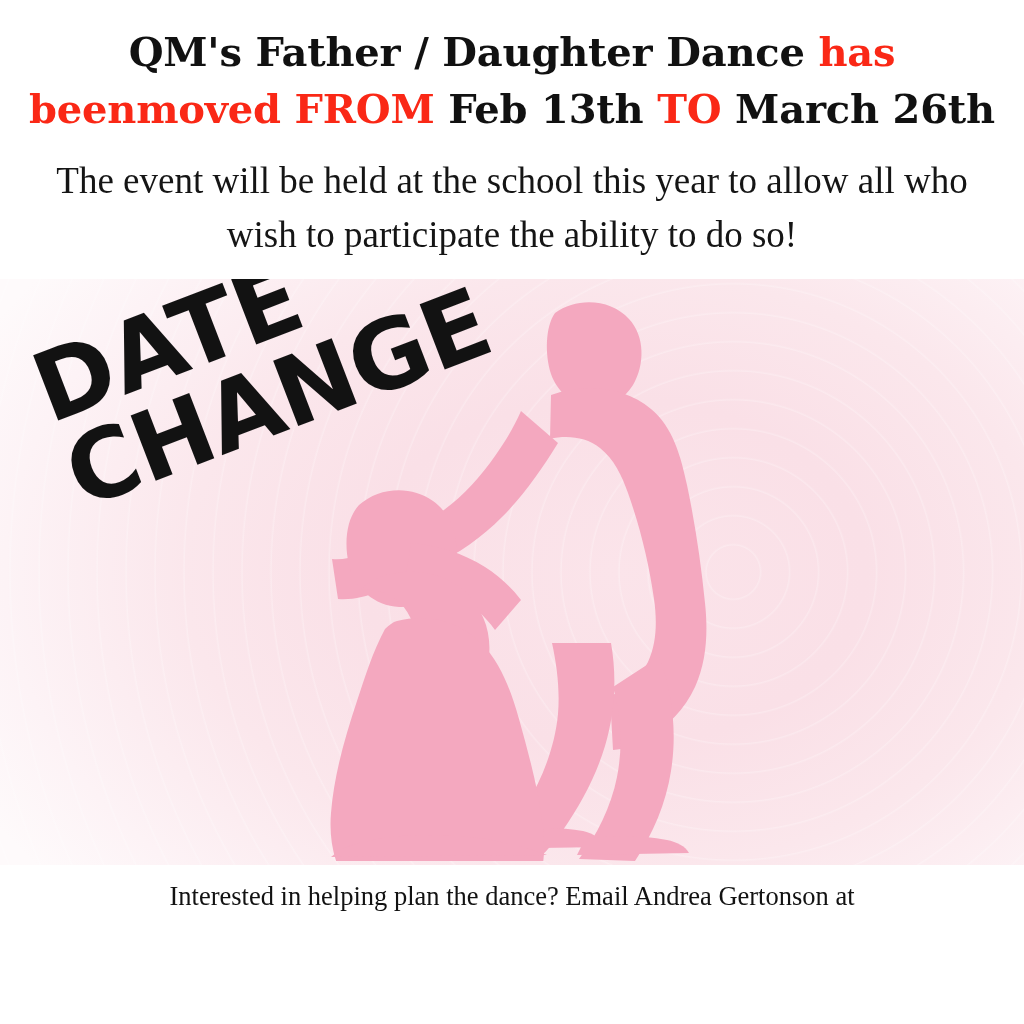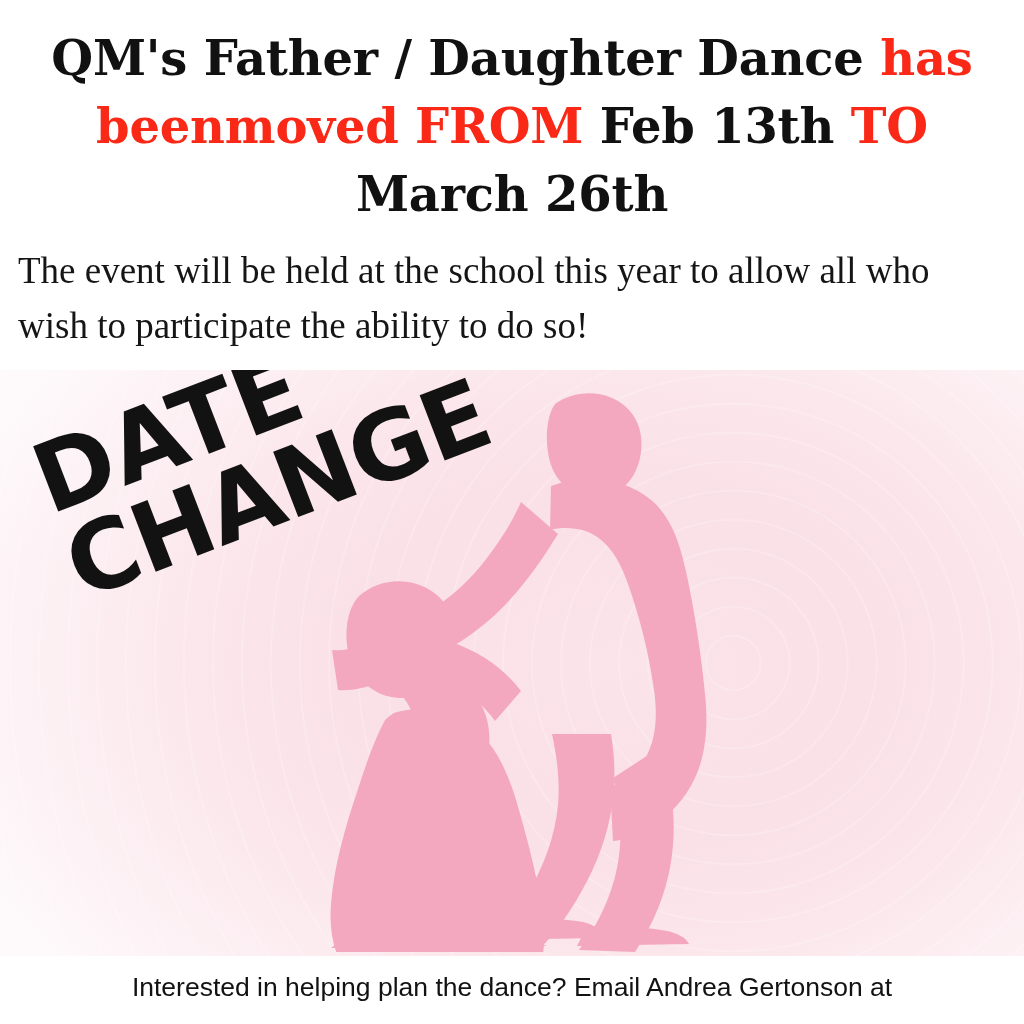--- a/index.html
+++ b/index.html
@@ -21,36 +21,36 @@
     display: flex;
     flex-direction: column;
   }
 
   
   .headline {
     padding: 24px 28px 4px 28px;
     text-align: center;
     font-family: "DejaVu Serif", "Liberation Serif", serif;
     font-weight: bold;
-    font-size: 48px;
+    font-size: 40px;
     line-height: 1.42;
     color: #111111;
     letter-spacing: -0.2px;
   }
   .headline .red {
     color: #fa2816;
   }
   .headline .blk {
     color: #111111;
   }
 
   
   .subhead {
     padding: 12px 18px 16px 18px;
-    text-align: left;
+    text-align: center;
     font-family: "Liberation Serif", serif;
     font-size: 37px;
     line-height: 1.48;
     color: #151515;
   }
 
   
   .band {
     position: relative;
     width: 1024px;
@@ -110,21 +110,21 @@
     width: 520px;
     height: 570px;
     z-index: 3;
   }
 
   
   .footer {
     flex: 1;
     padding: 14px 26px 10px 26px;
     text-align: center;
-    font-family: Liberation Sans, sans-serif;
+    font-family: Liberation Serif, serif;
     font-size: 26.5px;
     line-height: 1.35;
     color: #121212;
     background: #ffffff;
   }
   .footer .ln {
     display: block;
   }
 </style>
 </head>

